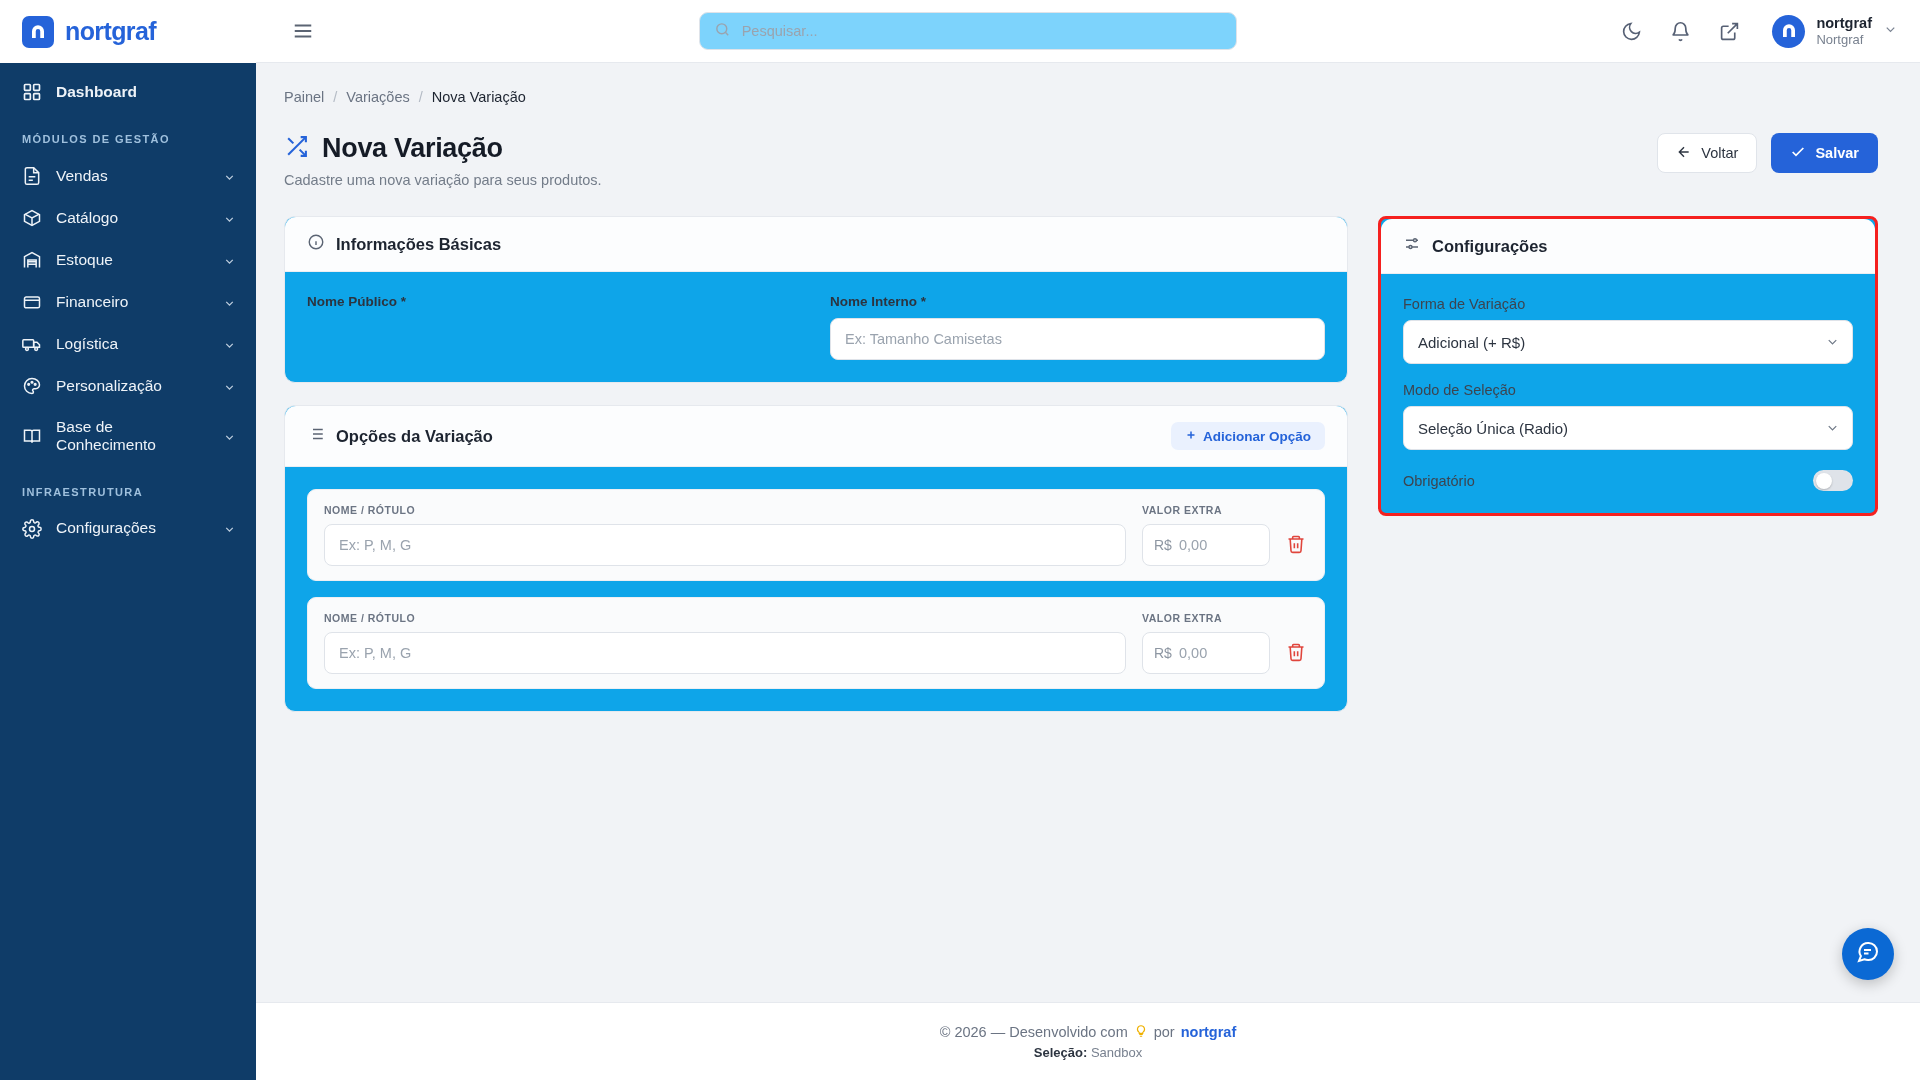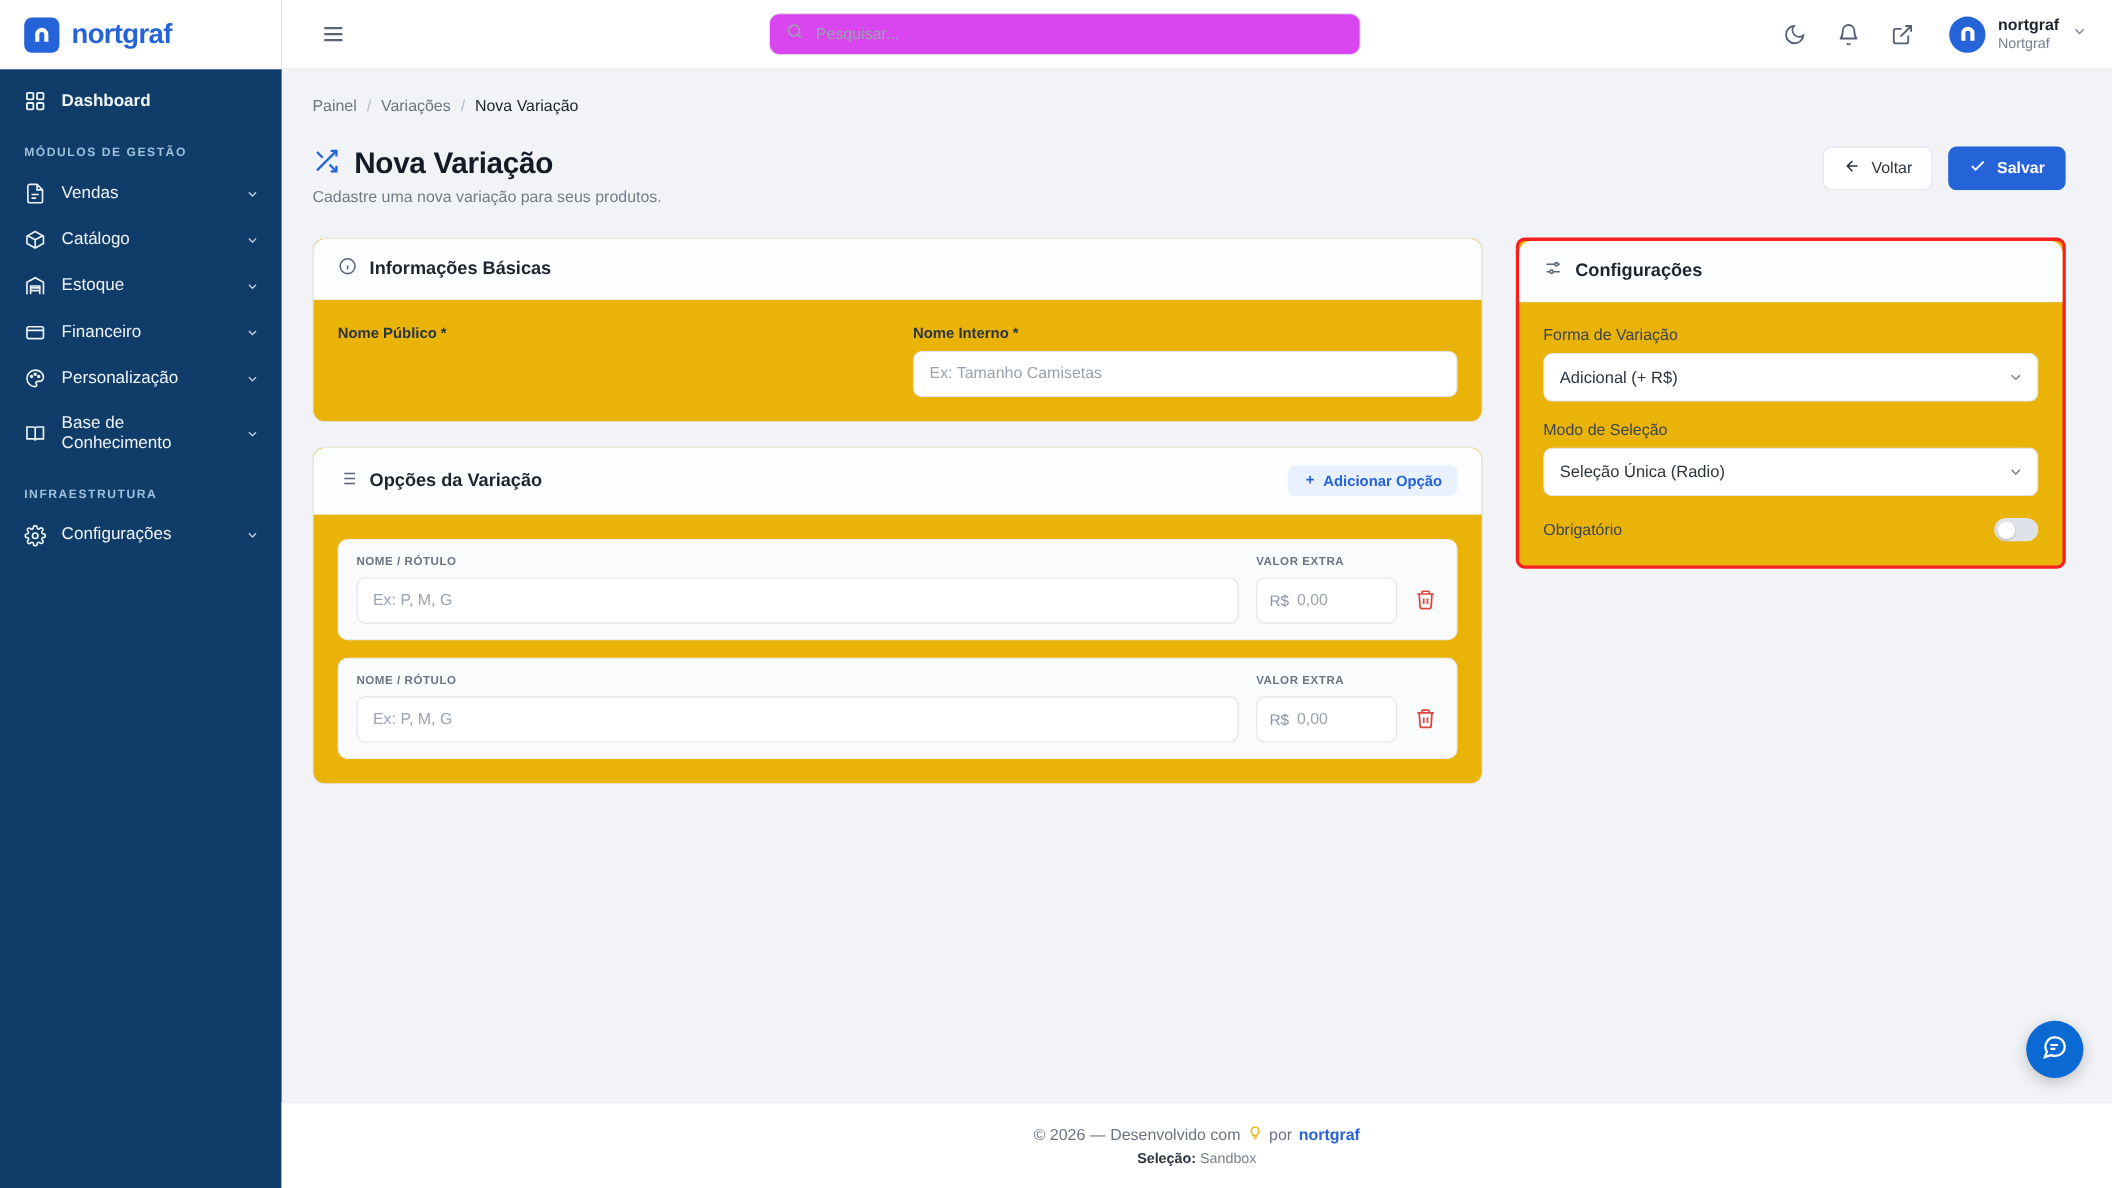--- a/index.html
+++ b/index.html
@@ -47,21 +47,21 @@
 
   .topbar {
     height: 63px; flex: 0 0 63px; background: #ffffff;
     border-bottom: 1px solid #e6e9ee;
     display: flex; align-items: center; padding: 0 22px; gap: 18px;
   }
   .hamburger { width: 22px; height: 22px; cursor: pointer; margin-left: 14px; }
   .search-wrap { flex: 1; display: flex; justify-content: center; }
   .search-box {
     width: 538px; height: 38px; border: 1px solid #dfe3e9; border-radius: 9px;
-    background: #d946ef; display: flex; align-items: center; padding: 16px 14px; gap: 11px;
+    background: #7dd3fc; display: flex; align-items: center; padding: 16px 14px; gap: 11px;
   }
   .search-input {
     border: 0; outline: 0; background: transparent; flex: 1;
     font-family: inherit; font-size: 14.5px; color: #2c3440;
   }
   .search-input::placeholder { color: #9aa3ae; }
   .top-icons { display: flex; align-items: center; gap: 28px; margin-right: 8px; }
   .top-icon { width: 21px; height: 21px; cursor: pointer; color: #566074; }
   .user-chip { display: flex; align-items: center; gap: 11px; cursor: pointer; margin-left: 6px; }
   .avatar {
@@ -91,21 +91,21 @@
     gap: 9px; padding: 0 18px; font-size: 14.5px; cursor: pointer;
     font-family: inherit; border: 1px solid transparent;
   }
   .btn-ghost { background: #fff; border-color: #e0e4ea; color: #2c3440; }
   .btn-primary { background: #2563d9; color: #fff; font-weight: bold; }
 
   .grid { display: flex; gap: 30px; align-items: flex-start; }
   .col-left { flex: 1; min-width: 0; display: flex; flex-direction: column; gap: 22px; }
   .col-right { width: 500px; flex: 0 0 500px; }
 
-  .card { background: #eab308; border: 1px solid #e6e9ee; border-radius: 11px; }
+  .card { background: #0ea5e9; border: 1px solid #e6e9ee; border-radius: 11px; }
   .card-head {
     display: flex; align-items: center; justify-content: space-between;
     padding: 16px 22px; border-bottom: 1px solid #eceef2; background: #fcfdfe;
     border-radius: 11px 11px 0 0;
   }
   .card-title { display: flex; align-items: center; gap: 11px; font-size: 16.5px; font-weight: bold; color: #1d2430; }
   .card-body { padding: 22px; }
 
   .field-row { display: flex; gap: 28px; }
   .field { flex: 1; min-width: 0; }
@@ -251,20 +251,32 @@
         <span class="ico"><svg width="20" height="20" viewBox="0 0 24 24" fill="none" stroke="#eef3f8" stroke-width="1.8">
               <rect x="3" y="6" width="18" height="13" rx="2"></rect>
               <path d="M3 10h18M17 14h.01"></path>
             </svg></span>
         <span class="label">Financeiro</span>
         <span class="chev"><svg width="13" height="13" viewBox="0 0 24 24" fill="none" stroke="#dbe6f2" stroke-width="2.4">
               <path d="M6 9l6 6 6-6"></path>
             </svg></span>
       </div>
 
+      <div class="nav-item">
+        <span class="ico"><svg width="20" height="20" viewBox="0 0 24 24" fill="none" stroke="#eef3f8" stroke-width="1.8">
+              <rect x="1" y="7" width="13" height="9" rx="1"></rect>
+              <path d="M14 10h4l3 3v3h-7z"></path>
+              <circle cx="6" cy="18" r="1.7"></circle>
+              <circle cx="17" cy="18" r="1.7"></circle>
+            </svg></span>
+        <span class="label">Logística</span>
+        <span class="chev"><svg width="13" height="13" viewBox="0 0 24 24" fill="none" stroke="#dbe6f2" stroke-width="2.4">
+              <path d="M6 9l6 6 6-6"></path>
+            </svg></span>
+      </div>
 
 
       <div class="nav-item">
         <span class="ico"><svg width="20" height="20" viewBox="0 0 24 24" fill="none" stroke="#eef3f8" stroke-width="1.8">
               <path d="M12 3a9 9 0 1 0 0 18c1 0 1.7-.8 1.7-1.7 0-.5-.2-.9-.5-1.2-.3-.3-.5-.7-.5-1.1 0-.9.8-1.7 1.7-1.7h2A4.6 4.6 0 0 0 21 10.6C21 6.4 16.9 3 12 3z"></path>
               <circle cx="8" cy="10" r="1"></circle>
               <circle cx="12" cy="7.5" r="1"></circle>
               <circle cx="15.8" cy="10" r="1"></circle>
             </svg></span>
         <span class="label">Personalização</span>

